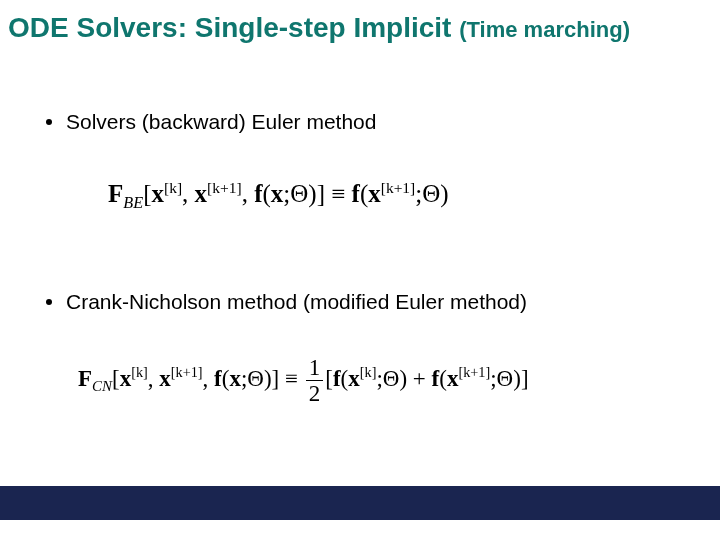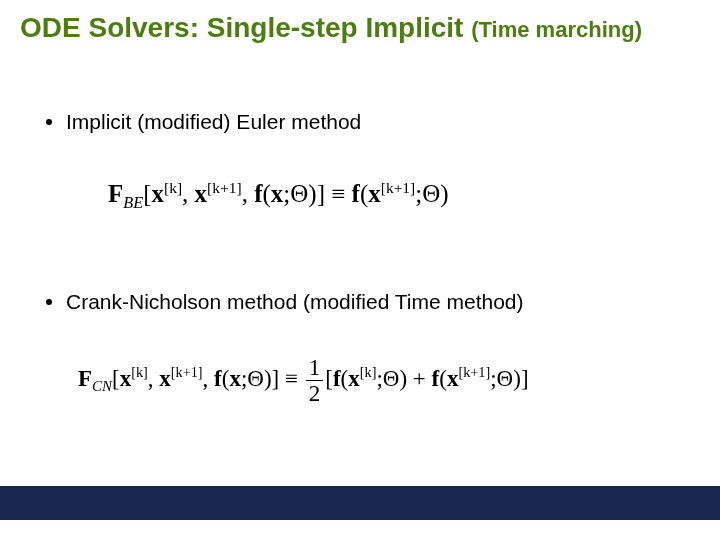--- a/index.html
+++ b/index.html
@@ -13,23 +13,22 @@
     overflow: hidden;
     position: relative;
   }
   .title {
     position: absolute;
     top: 12px;
     left: 8px;
     right: 8px;
     font-size: 28px;
     font-weight: bold;
-    color: #4d7c0f;
+    color: #0f766e;
     white-space: nowrap;
-    margin-left: 12px;
   }
   .title .sub {
     font-size: 22px;
     font-weight: bold;
   }
   .bullet-row {
     position: absolute;
     left: 46px;
     font-size: 21px;
     color: #000;
@@ -73,28 +72,28 @@
   }
 </style>
 </head>
 <body>
 
 <div class="title">
   <span>ODE Solvers: Single-step Implicit </span><span class="sub">(Time marching)</span>
 </div>
 
 <div class="bullet-row" style="top:110px">
-  <span class="dot"></span><span>Implicit (modified) Euler method</span>
+  <span class="dot"></span><span>Solvers (backward) Euler method</span>
 </div>
 
 <div class="eq eq1">
   <span class="b">F</span><sub style="font-style:italic;font-size:0.65em">BE</sub><span>[</span><span class="b">x</span><sup>[k]</sup><span>, </span><span class="b">x</span><sup>[k+1]</sup><span>, </span><span class="b">f</span><span>(</span><span class="b">x</span><span>;</span><span>Θ</span><span>)</span><span>]</span><span> ≡ </span><span class="b">f</span><span>(</span><span class="b">x</span><sup>[k+1]</sup><span>;</span><span>Θ</span><span>)</span>
 </div>
 
 <div class="bullet-row" style="top:290px">
-  <span class="dot"></span><span>Crank-Nicholson method (modified Time method)</span>
+  <span class="dot"></span><span>Crank-Nicholson method (modified Euler method)</span>
 </div>
 
 <div class="eq eq2">
   <span class="b">F</span><sub style="font-style:italic;font-size:0.65em">CN</sub><span>[</span><span class="b">x</span><sup>[k]</sup><span>, </span><span class="b">x</span><sup>[k+1]</sup><span>, </span><span class="b">f</span><span>(</span><span class="b">x</span><span>;</span><span>Θ</span><span>)</span><span>]</span><span> ≡ </span><span class="frac"><span class="num">1</span><span class="den">2</span></span><span>[</span><span class="b">f</span><span>(</span><span class="b">x</span><sup>[k]</sup><span>;</span><span>Θ</span><span>)</span><span> + </span><span class="b">f</span><span>(</span><span class="b">x</span><sup>[k+1]</sup><span>;</span><span>Θ</span><span>)</span><span>]</span>
 </div>
 
 <div class="footer-bar"></div>
 
 </body></html>

